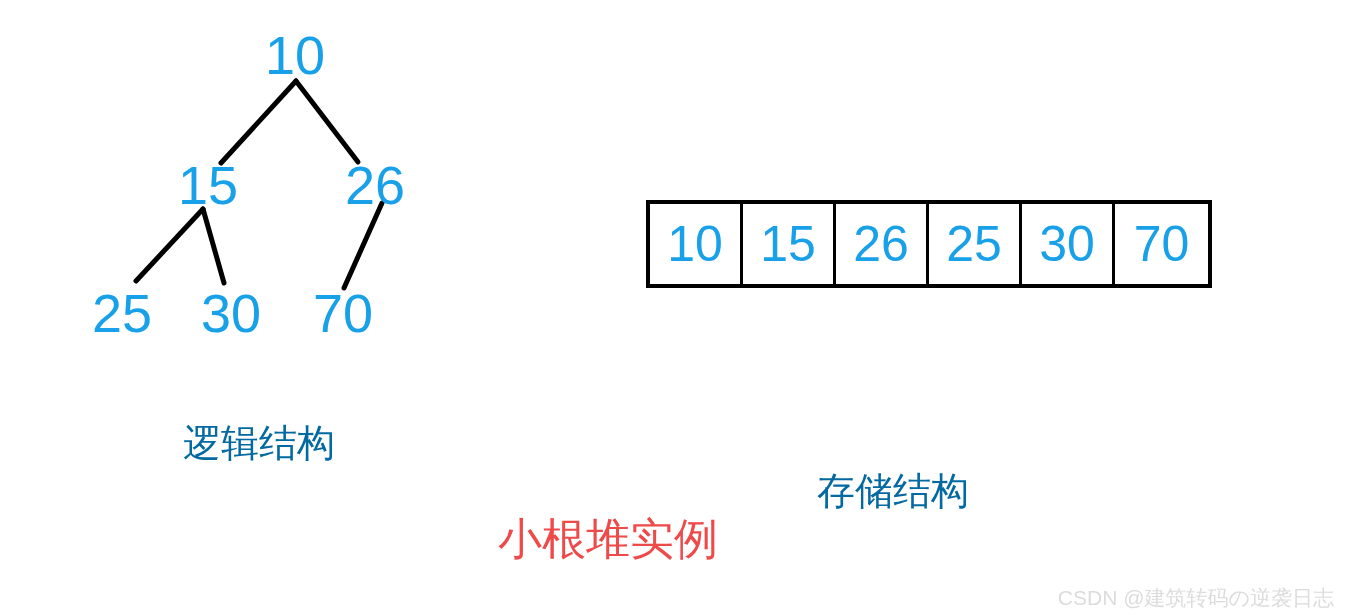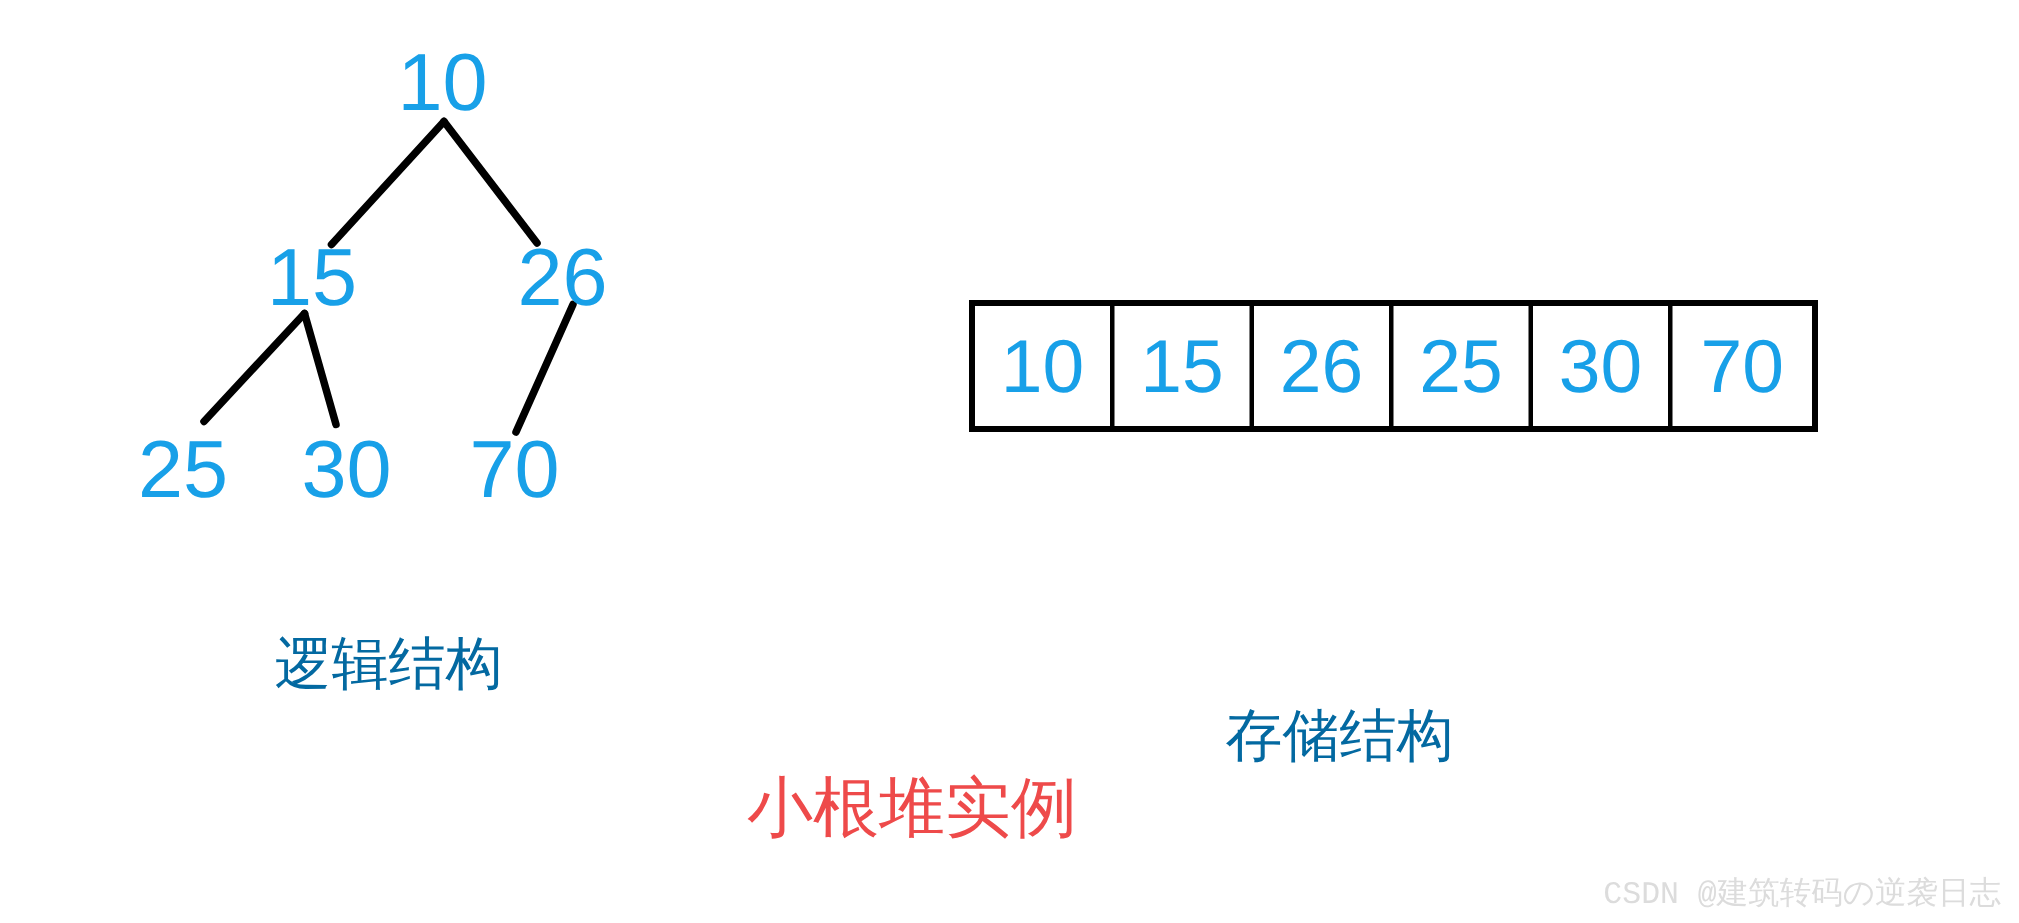--- a/index.html
+++ b/index.html
@@ -100,21 +100,21 @@
   }
 
   #watermark {
     position: absolute;
     right: 12px;
     bottom: 7px;
     color: #dcdcdc;
     font-size: 21px;
     line-height: 1;
     white-space: nowrap;
-    font-family: Liberation Mono, monospace;
+    font-family: Liberation Sans, sans-serif;
   }
 </style>
 </head>
 <body>
 
 <div id="canvas">
 
   <div id="tree-diagram">
     <svg id="tree-edges" viewBox="0 0 470 380">
       <g id="edge-group" stroke="#000000" stroke-width="5" stroke-linecap="round">

